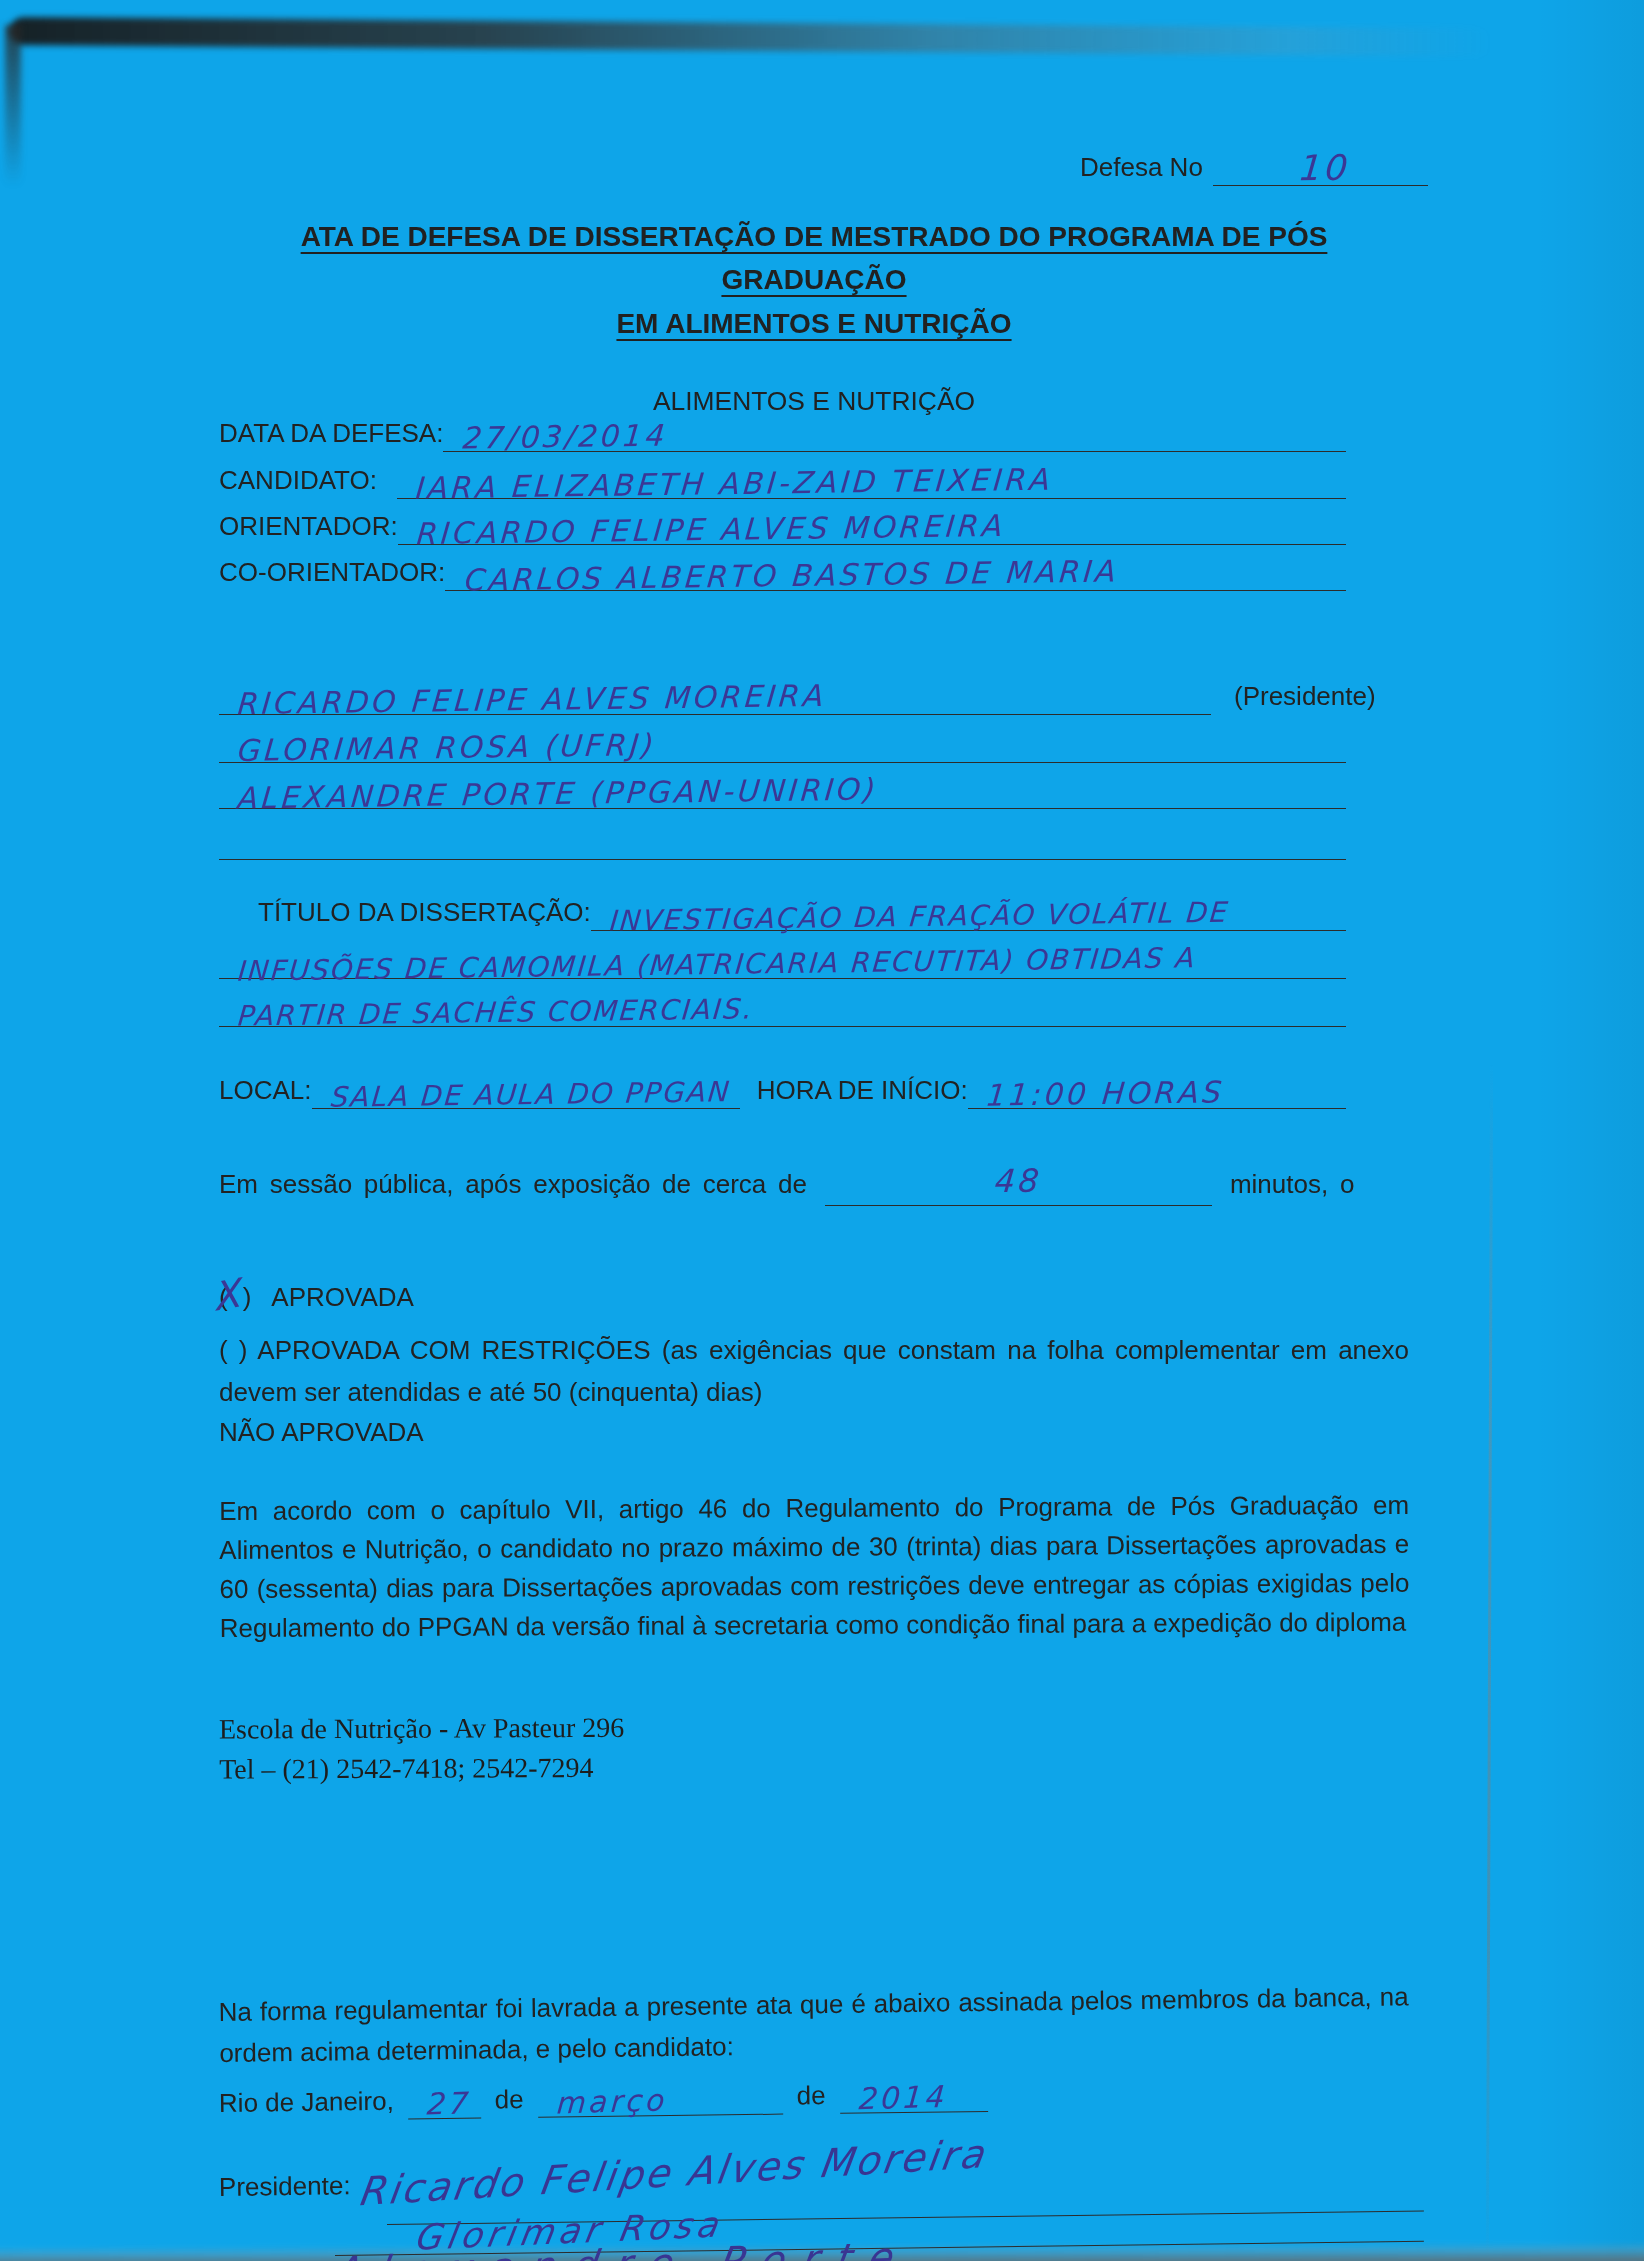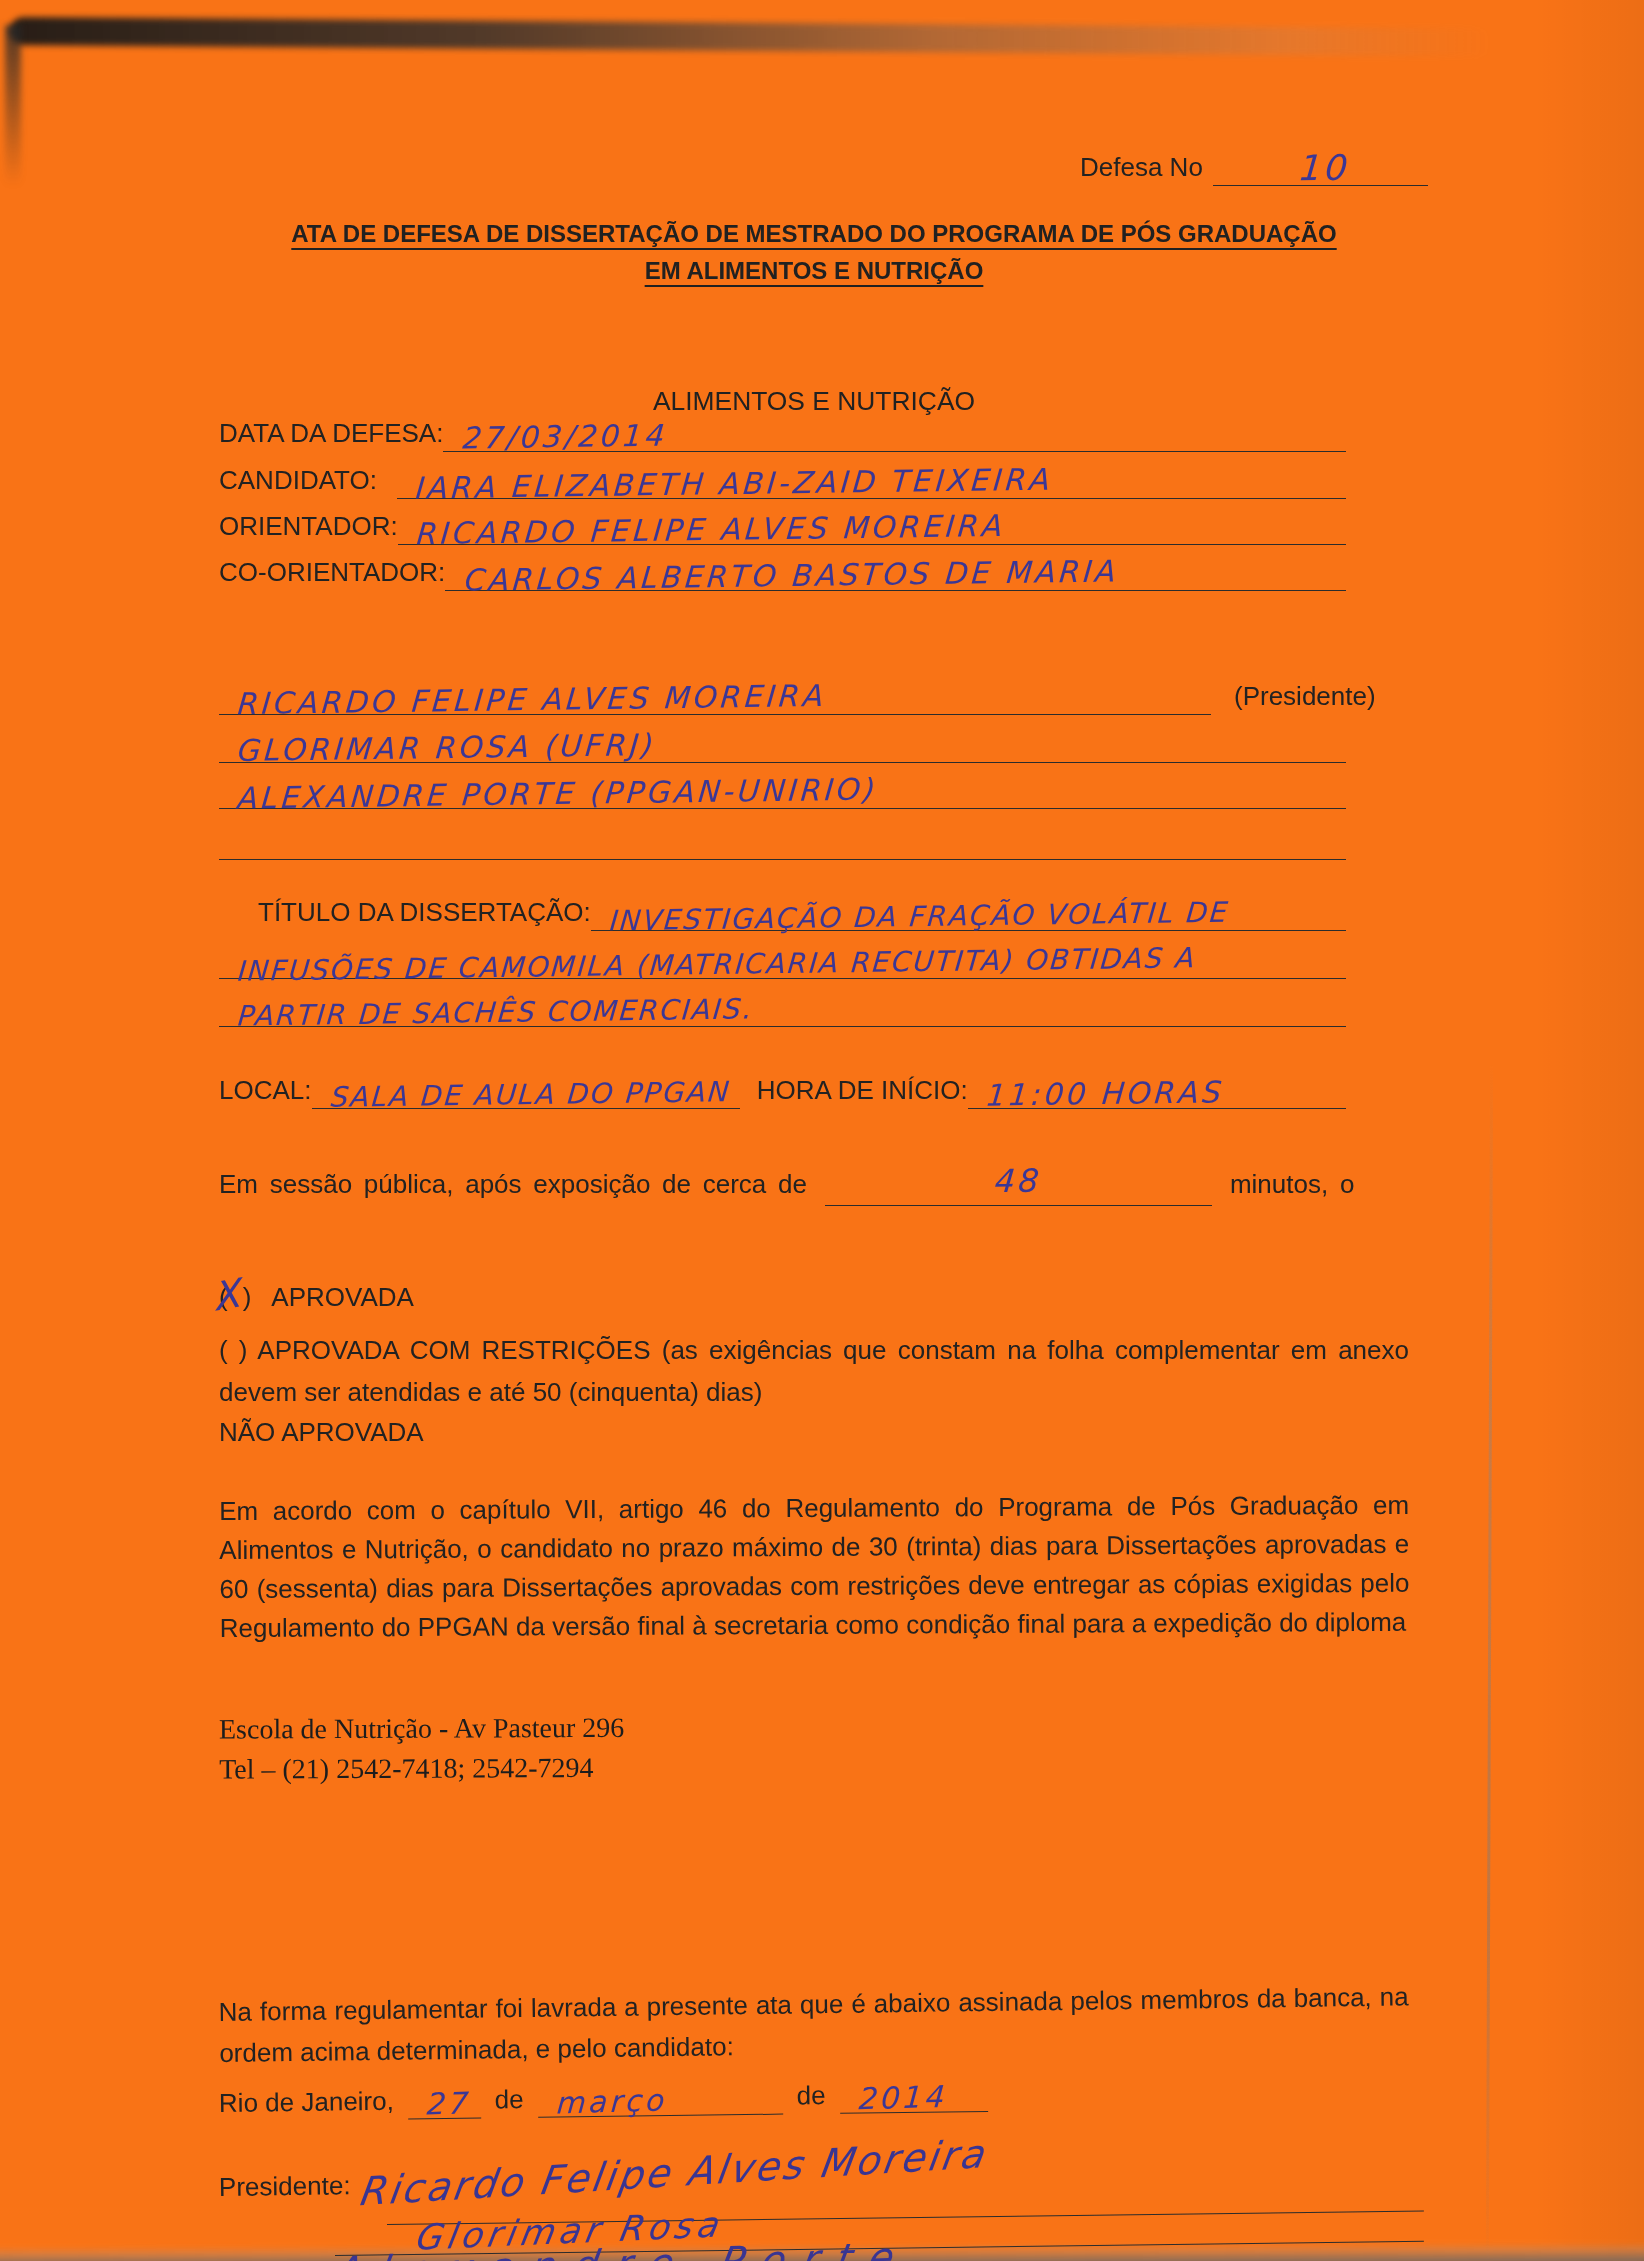--- a/index.html
+++ b/index.html
@@ -1,21 +1,21 @@
 <!DOCTYPE html>
 <html style="font-size:10.3px"><head>
 <meta charset="utf-8">
 <style>
   * { margin:0; padding:0; box-sizing:border-box; }
   html,body { width:1644px; height:2261px; }
   body { background:#d8d8d4; font-family:"Liberation Sans", sans-serif; }
 
   .page {
     position:relative; width:1644px; height:2261px;
-    background:#f97316; overflow:hidden; color:#212121;
+    background:#0ea5e9; overflow:hidden; color:#212121;
   }
 
   
   .top-band{
     position:absolute; top:17px; left:10.3px; width:1482px; height:28px;
     background:linear-gradient(to right,
       rgba(22,22,22,.92) 0%, rgba(45,45,45,.82) 32%,
       rgba(90,90,90,.45) 62%, rgba(140,140,140,.18) 86%, rgba(160,160,160,0) 100%);
     filter:blur(3.2px); transform:rotate(0.45deg); transform-origin:left center;
     border-radius:14px;
@@ -57,21 +57,21 @@
     display:flex; align-items:flex-end; padding:0 9px 0 19.3px;
   }
   .fill .hw { margin-bottom:-2.6px; }
   .just { text-align:justify; }
 
   
   .s-defesa { left:auto; right:216px; top:147px; width:348px; display:flex; align-items:flex-end; gap:10.3px; }
   .s-defesa .fill { min-height:39px; justify-content:center; }
   .s-defesa .hw { font-size:35px; }
 
-  .s-title { top:215px; text-align:center; font-weight:bold; font-size:24px; line-height:1.55; }
+  .s-title { top:215px; text-align:center; font-weight:bold; font-size:28px; line-height:1.55; }
   .s-title .u { text-decoration:underline; text-decoration-thickness:1.9px; text-underline-offset:5.8px; }
 
   .s-subtitle { top:340px; text-align:center; font-size:26.4px; line-height:1.55; }
 
   .s-f1 { top:416px; }  .s-f2 { top:463px;gap:20px; }  .s-f3 { top:509px; }  .s-f4 { top:555px; }
   .fieldw { right:298px; }
 
   .s-banca-label { top:644px; }
   .s-banca1 { top:679px; display:flex; align-items:flex-end; }
   .s-banca1 .fill { flex:0 0 992px; }

